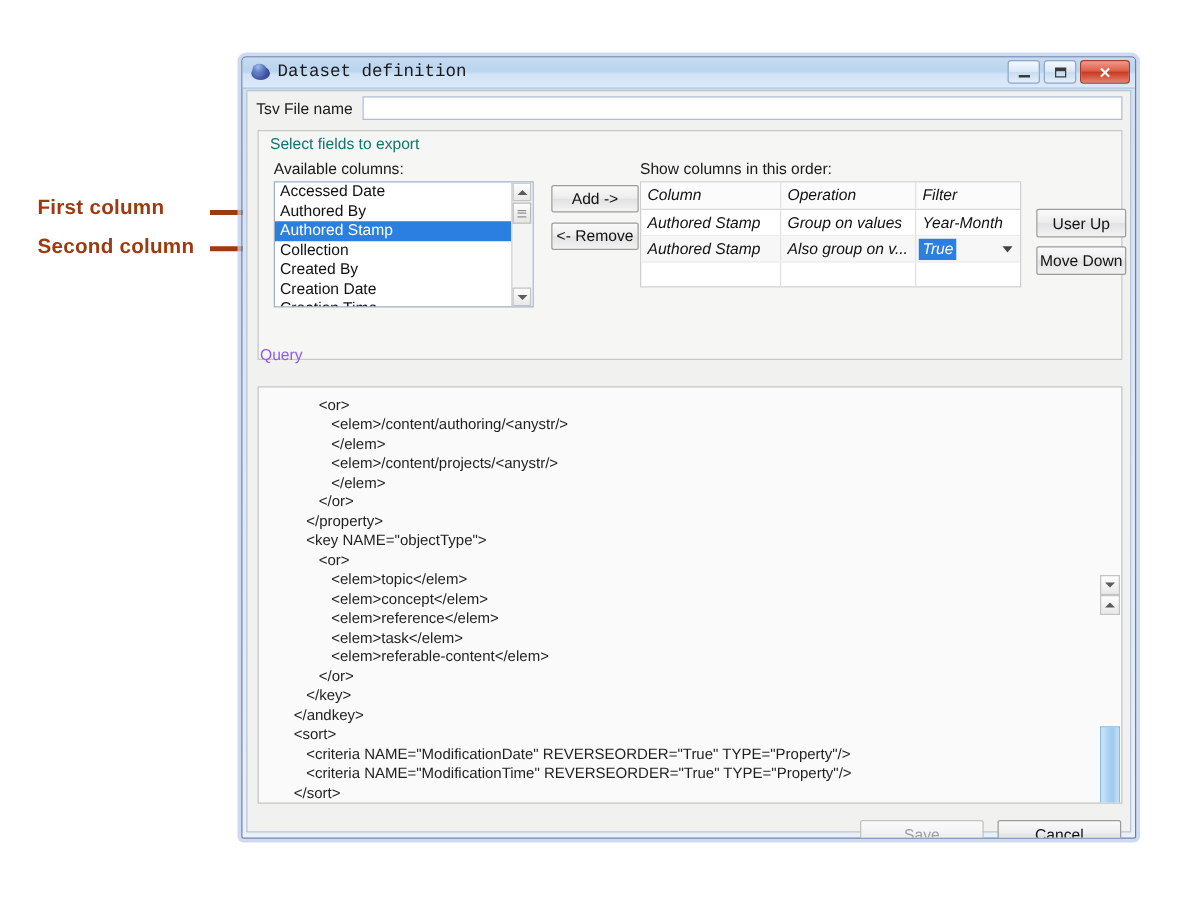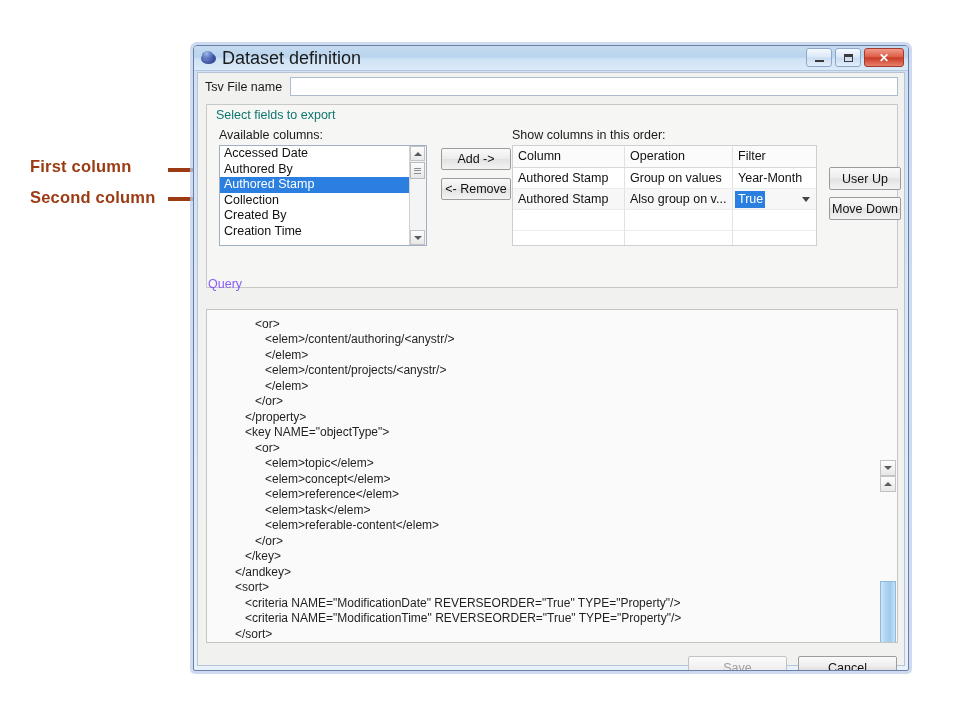--- a/index.html
+++ b/index.html
@@ -83,23 +83,23 @@
     border-radius: 50%;
     background: radial-gradient(circle at 35% 30%, #7f9fd8 0%, #4156a5 55%, #2d3c7d 100%);
   }
   .win-icon .ball2 {
     position: absolute; left: 1px; top: 0px;
     width: 11px; height: 8px;
     border-radius: 50%;
     background: radial-gradient(circle at 40% 30%, #9fbbe8 0%, #5068b8 70%);
   }
   #window-title {
-    font-size: 18px;
+    font-size: 14px;
     color: #1a1a1a;
-    font-family: Liberation Sans, sans-serif;
+    font-family: Liberation Mono, monospace;
   }
   .win-btns {
     position: absolute;
     right: 4px; top: 2px;
     display: flex;
     gap: 3px;
   }
   .win-btn {
     width: 26px; height: 19px;
     border: 1px solid #8fa8c8;
@@ -263,25 +263,26 @@
   #btn-remove {
     position: absolute;
     left: 234px; top: 73px;
     width: 70px; height: 22px;
   }
 
   
   #order-table {
     position: absolute;
     left: 305px; top: 40px;
-    width: 305px; height: 101px;
+    width: 305px; height: 85px;
     background: #ffffff;
     border: 1px solid #cfcfcf;
     box-sizing: border-box;
     overflow: hidden;
+    font-style: italic;
   }
   .tbl-row { display: flex; height: 20px; }
   .tbl-row.header {
     height: 21px;
     background: #fbfbfb;
     border-bottom: 1px solid #d8d8d8;
   }
   .tbl-cell {
     font-size: 12.5px;
     color: #111;
@@ -439,20 +440,21 @@
       <div class="col-caption" id="cap-available">Available columns:</div>
       <div class="col-caption" id="cap-show">Show columns in this order:</div>
 
       <div id="available-list">
         <div id="available-items">
           <div class="list-item">Accessed Date</div>
           <div class="list-item">Authored By</div>
           <div class="list-item selected">Authored Stamp</div>
           <div class="list-item">Collection</div>
           <div class="list-item">Created By</div>
+          <div class="list-item">Creation Date</div>
           <div class="list-item">Creation Time</div>
         </div>
         <div class="vsb">
           <div class="sb-btn up">
               <span class="sb-arrow-up"></span>
             </div>
           <div class="sb-thumb" style="top:16px;height:17px;">
             <span class="grip">
                 <i></i>
                 <i></i>

